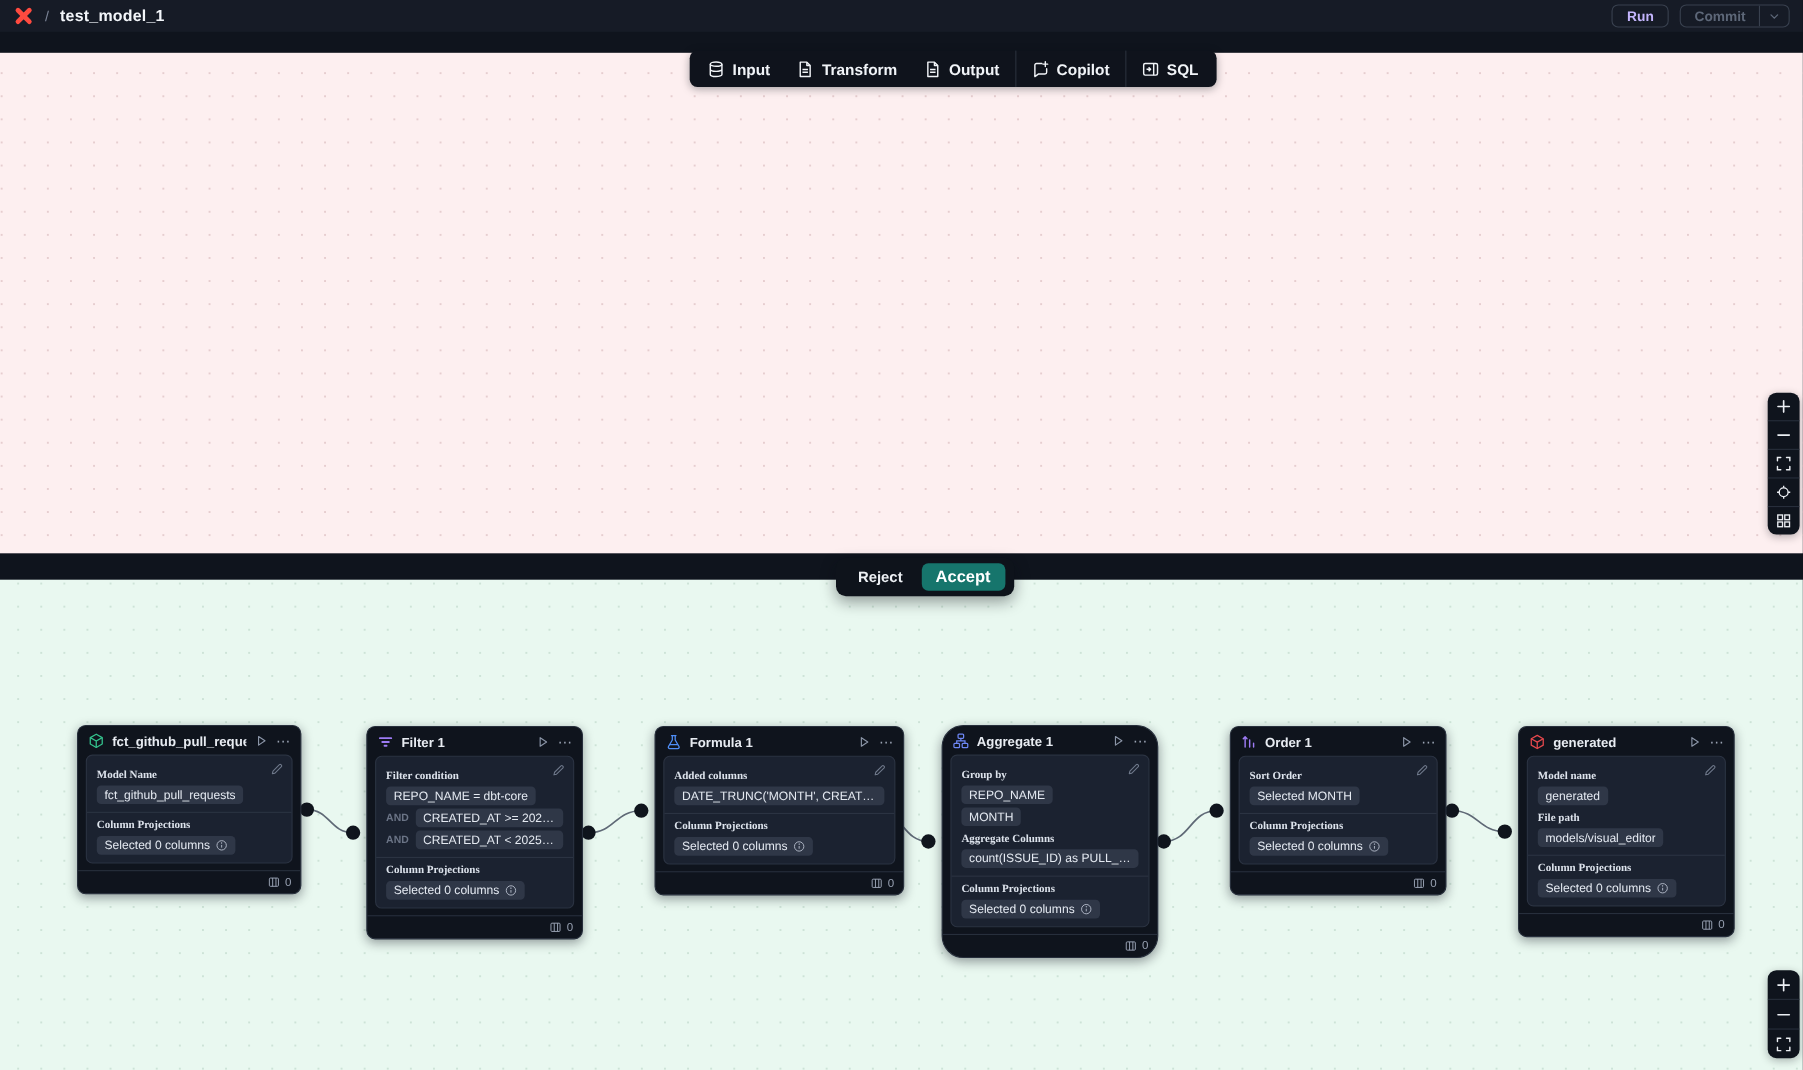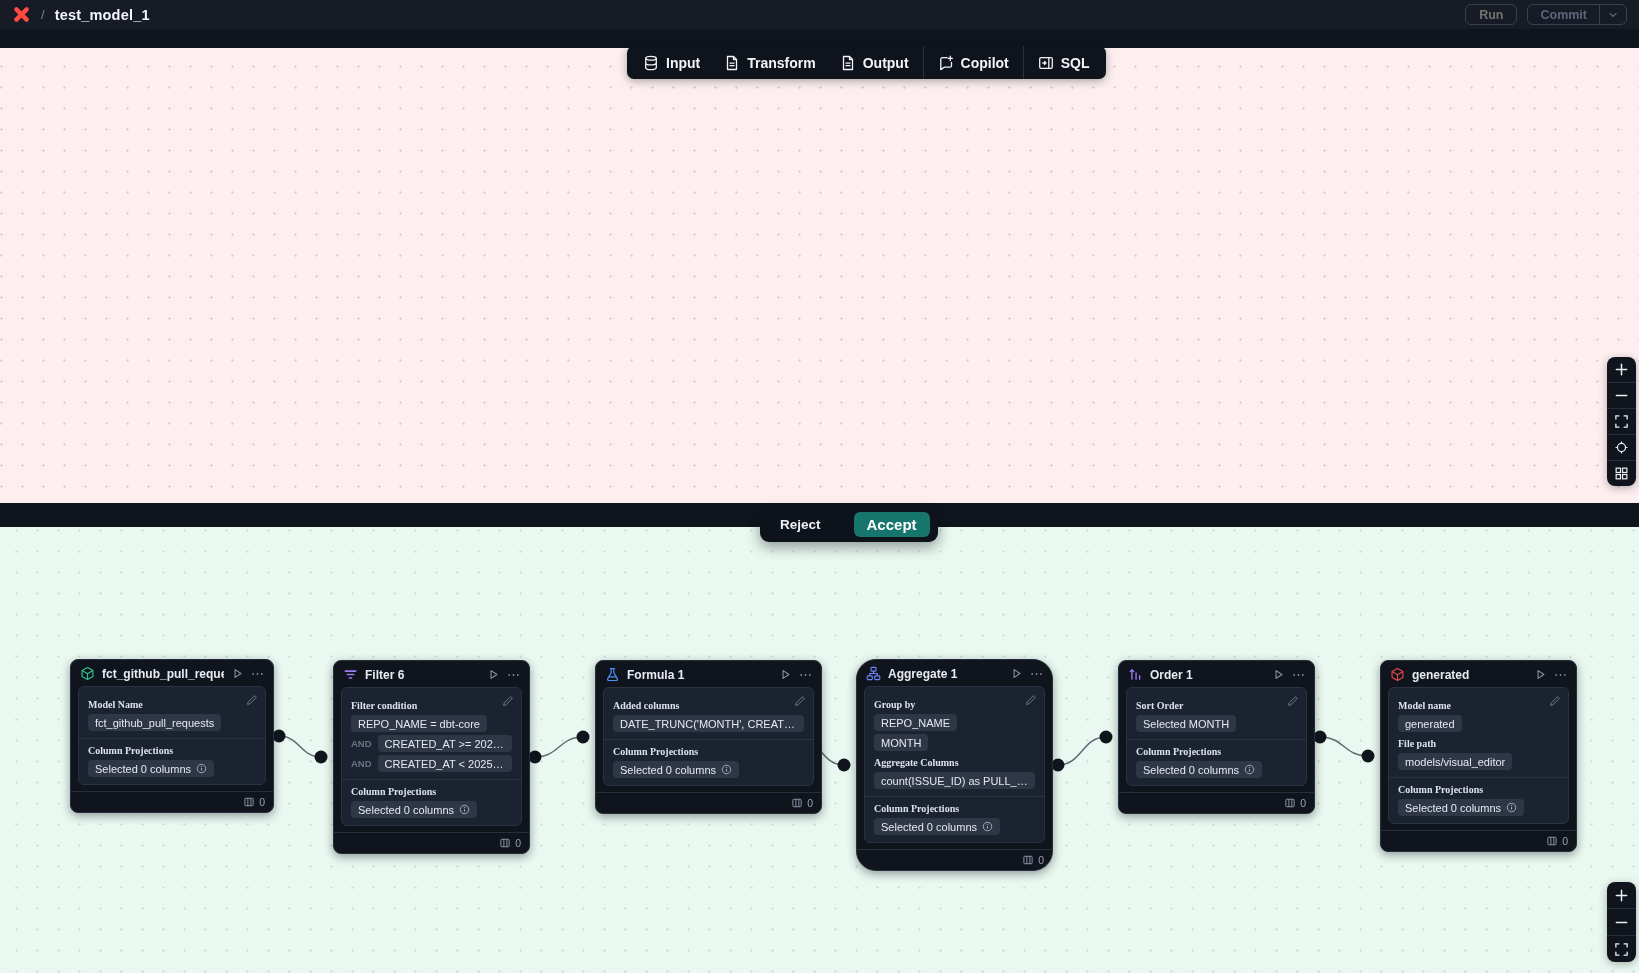--- a/index.html
+++ b/index.html
@@ -13,21 +13,21 @@
     position:absolute; left:0; top:0; width:100%; height:29px;
     background:#161b26; display:flex; align-items:center; padding:0 12px; gap:10px; z-index:30;
   }
   .logo { width:19px; height:19px; color:#ff4a3f; display:flex; }
   .logo svg { width:100%; height:100%; }
   .crumb-sep { color:#7d8698; font-size:13px; }
   .model-title { color:#f3f6fa; font-size:14.5px; font-weight:bold; letter-spacing:.2px; }
   .topbar-spacer { flex:1; }
   .tb-btn {
     height:21px; display:flex; align-items:center; padding:0 13px;
-    border:1px solid #39414f; border-radius:6px; color:#737373;
+    border:1px solid #39414f; border-radius:6px; color:#c4b5fd;
     font-size:12.5px; font-weight:bold; background:transparent;
   }
   .split-btn { display:flex; height:21px; border:1px solid #39414f; border-radius:6px; color:#5d6778; overflow:hidden; }
   .split-main { display:flex; align-items:center; padding:0 12px; font-size:12.5px; font-weight:bold; }
   .split-chev { display:flex; align-items:center; padding:0 7px; border-left:1px solid #39414f; }
   .split-chev svg { width:12px; height:12px; }
 
   
   .bar-current {
     position:absolute; left:0; top:29px; width:100%; height:19px; background:#512429;
@@ -54,21 +54,21 @@
     background:#0f131c; border-radius:7px; display:flex; align-items:stretch; padding:0 4px;
     box-shadow:0 2px 8px rgba(10,14,20,.35);
   }
   .tb-item { display:flex; align-items:center; gap:7px; padding:17px 12px; color:#f1f4f8; font-size:14px; font-weight:bold; cursor:pointer; }
   .tb-item .icn svg { width:16px; height:16px; display:block; }
   .tb-sep { width:1px; background:#2a313d; margin:0 2px; }
 
   
   .review-panel {
     position:absolute; left:760px; top:507px; z-index:26;
-    background:#0e131b; border-radius:9px; display:flex; align-items:center; gap:21px;
+    background:#0e131b; border-radius:9px; display:flex; align-items:center; gap:5px;
     padding:5px 8px; box-shadow:0 5px 14px rgba(8,12,18,.4);
   }
   .btn-reject { color:#edf0f4; font-size:13.5px; font-weight:bold; padding:4px 12px; border-radius:6px; cursor:pointer; }
   .btn-accept { background:#16756c; color:#ffffff; font-size:15px; font-weight:bold; padding:4px 13px; border-radius:6px; cursor:pointer; }
 
   
   .zoom-panel {
     position:absolute; width:29px; background:#0f141d; border-radius:8px; z-index:25;
     display:flex; flex-direction:column; box-shadow:0 2px 8px rgba(10,14,20,.3); overflow:hidden;
   }
@@ -213,21 +213,21 @@
         <span>0</span>
       </div>
     </div>
       <div class="node" style="left: 333px; top: 133px; width: 197px;">
       <div class="node-header">
         <span class="node-type-icn" style="color: rgb(157, 123, 244);">
             <svg viewBox="0 0 16 16" stroke="currentColor" stroke-width="1.8" stroke-linecap="round" fill="none">
               <path d="M2.5 4.3h11M4.8 8h6.4M7 11.7h2"></path>
             </svg>
           </span>
-        <span class="node-title">Filter 6</span>
+        <span class="node-title">Filter 1</span>
         <span class="node-actions">
           <svg viewBox="0 0 16 16" fill="none" stroke="currentColor" stroke-width="1.3" stroke-linejoin="round">
               <path d="M5 3.2v9.6l7.2-4.8z"></path>
             </svg>
           <span class="dots-glyph">⋯</span>
         </span>
       </div>
       <div class="node-card">
         <span class="pencil">
           <svg viewBox="0 0 16 16" fill="none" stroke="currentColor" stroke-width="1.2" stroke-linejoin="round">

